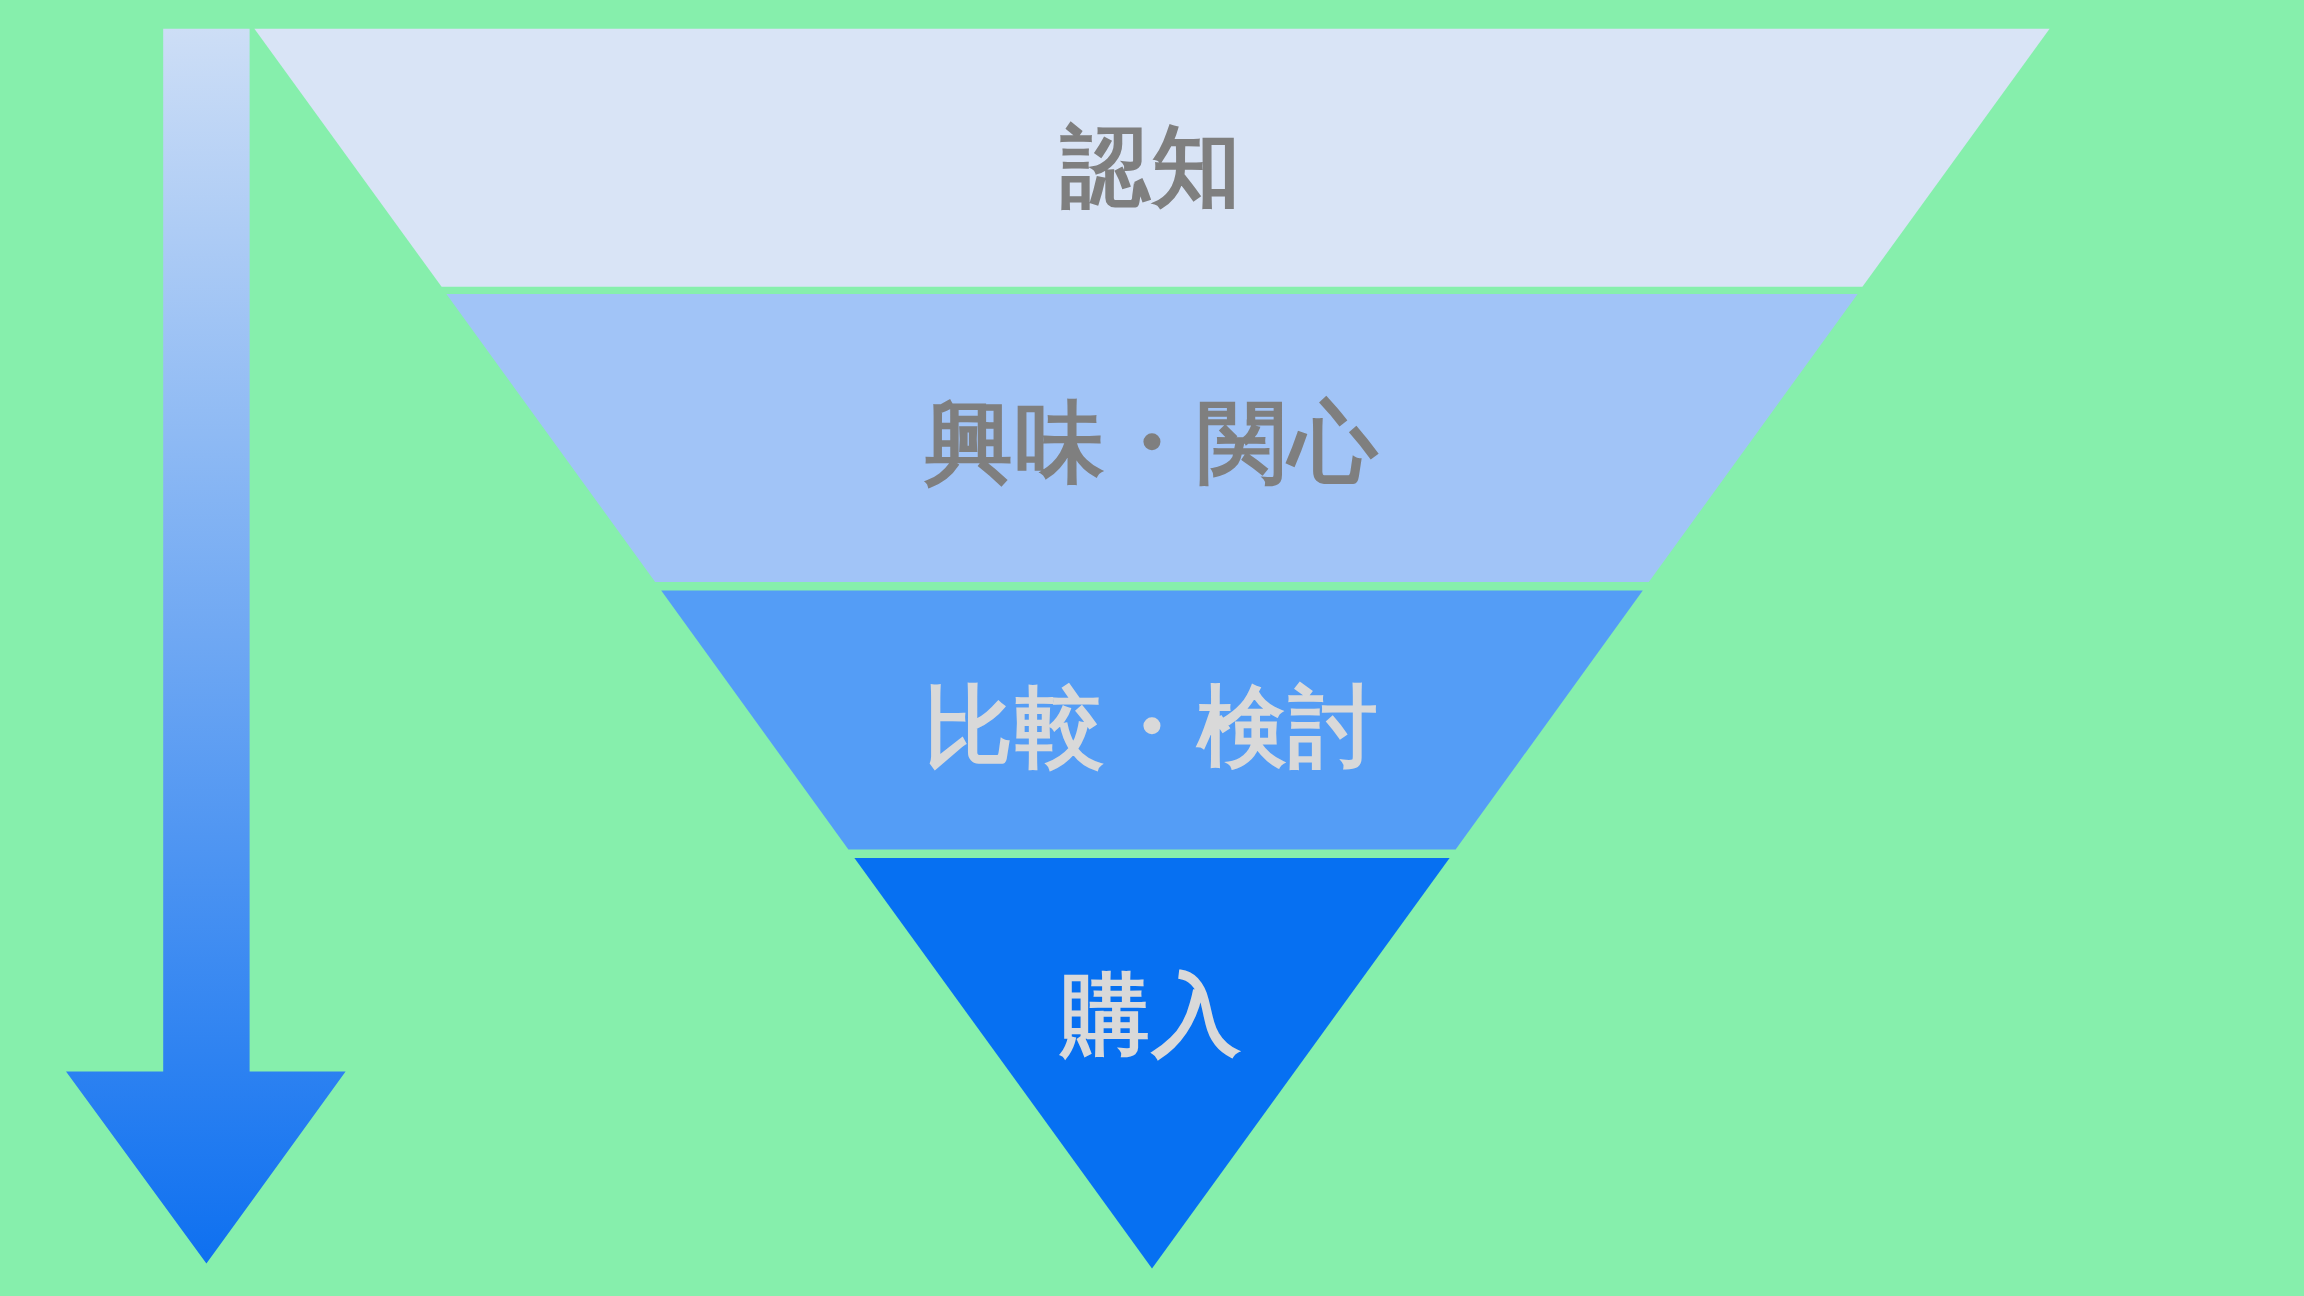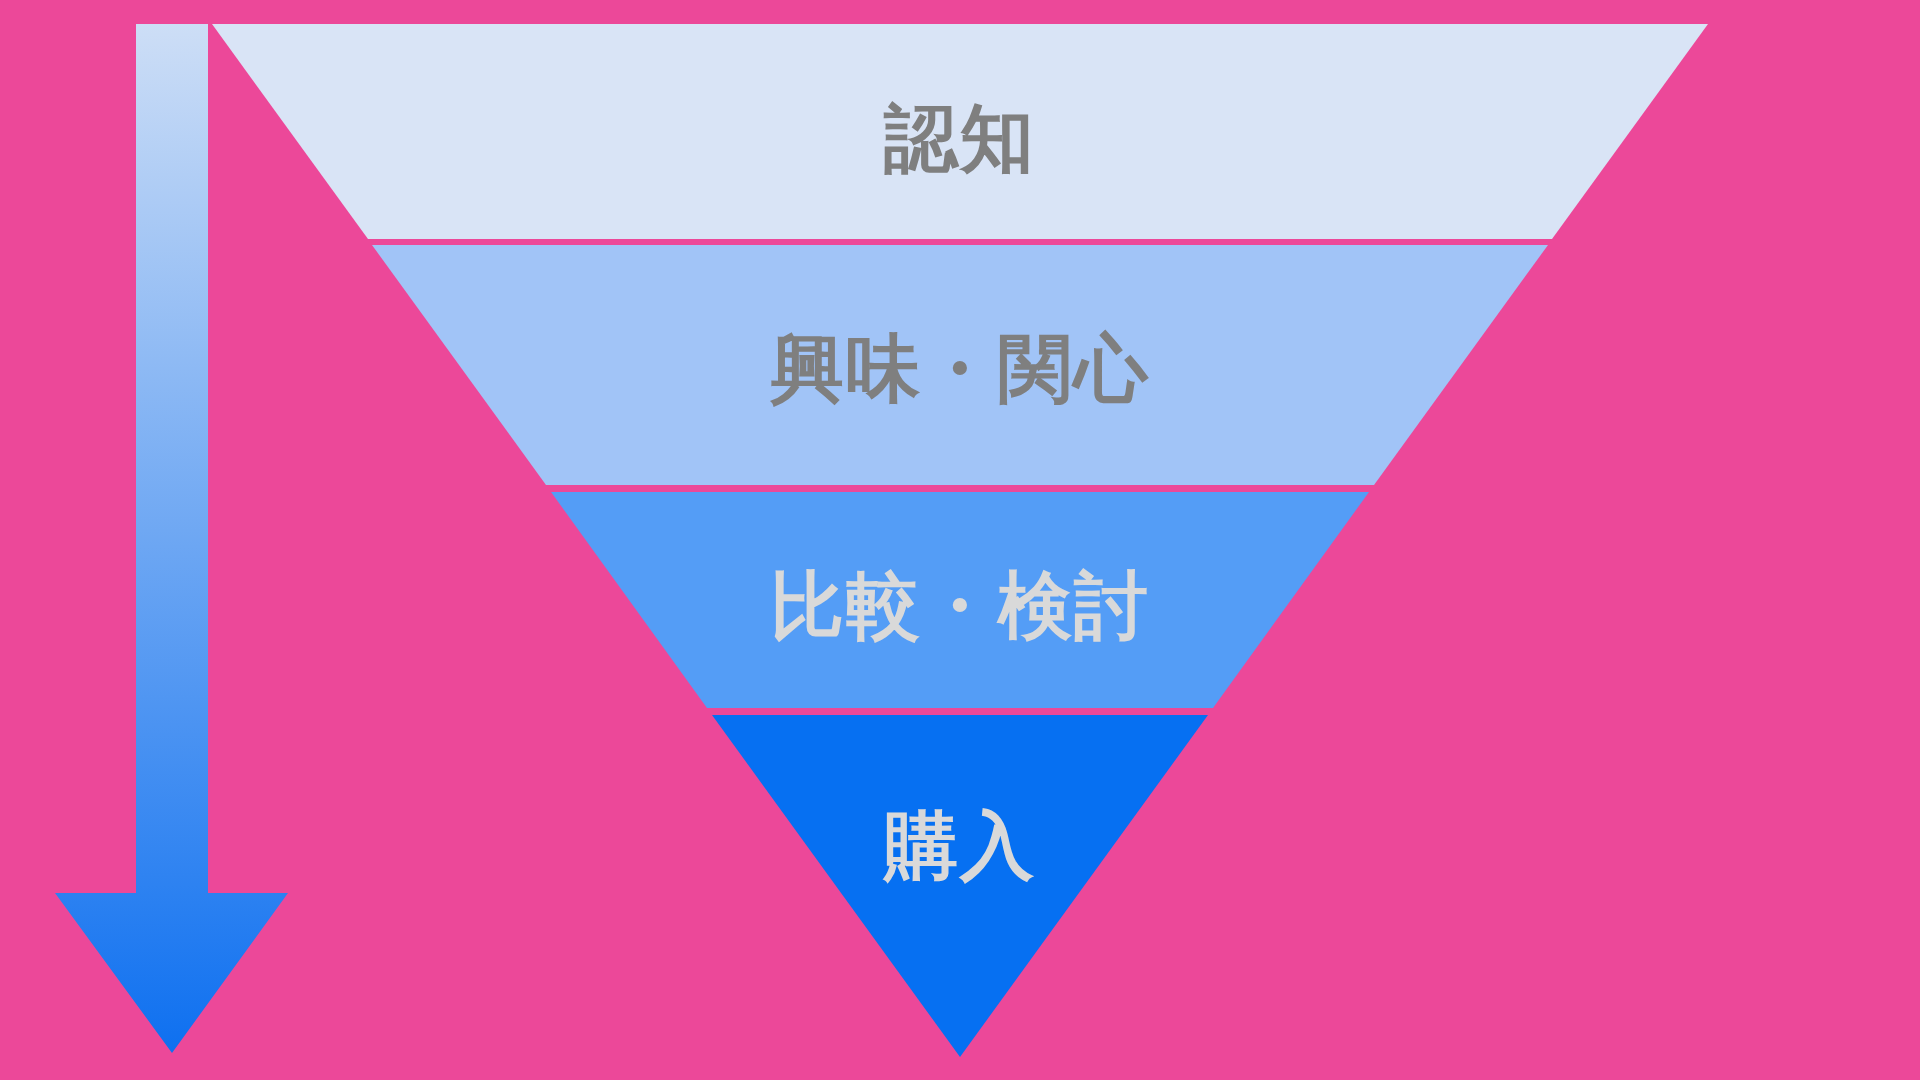--- a/index.html
+++ b/index.html
@@ -8,21 +8,21 @@
     width: 1920px;
     height: 1080px;
     background: #ffffff;
     overflow: hidden;
     font-family: "Liberation Sans", "DejaVu Sans", sans-serif;
   }
   .canvas {
     position: relative;
     width: 1920px;
     height: 1080px;
-    background: #ec4899;
+    background: #86efac;
   }
   svg.diagram {
     position: absolute;
     left: 0;
     top: 0;
     width: 1920px;
     height: 1080px;
   }
   text.stage-label {
     font-family: "Liberation Sans", "DejaVu Sans", sans-serif;

